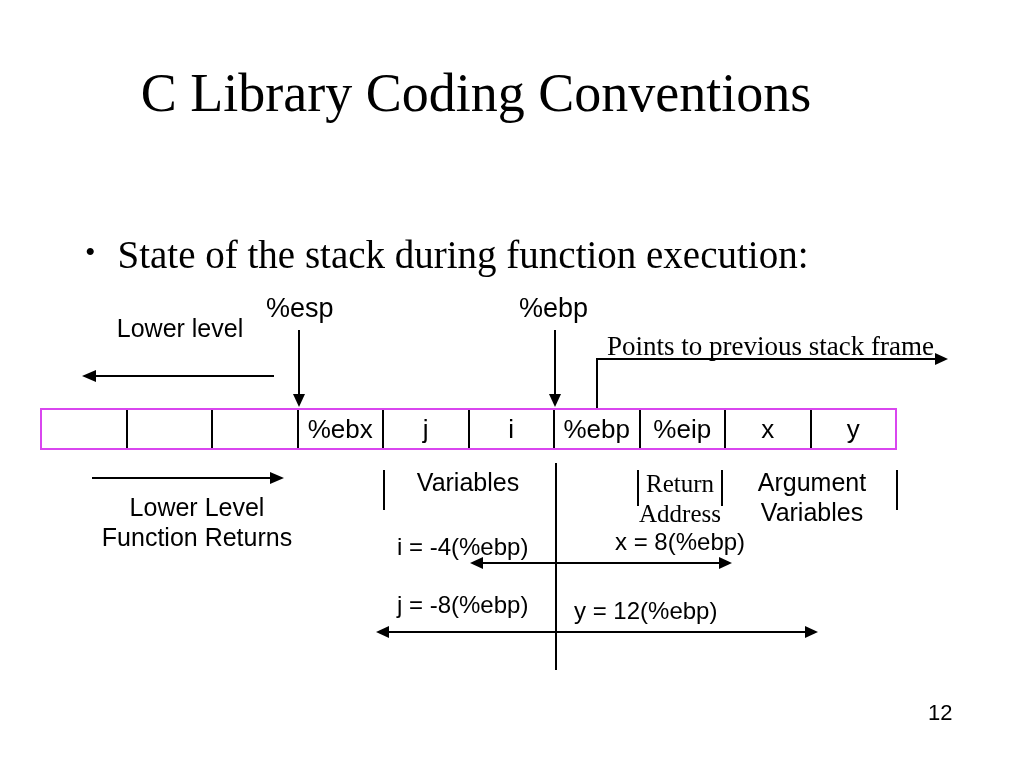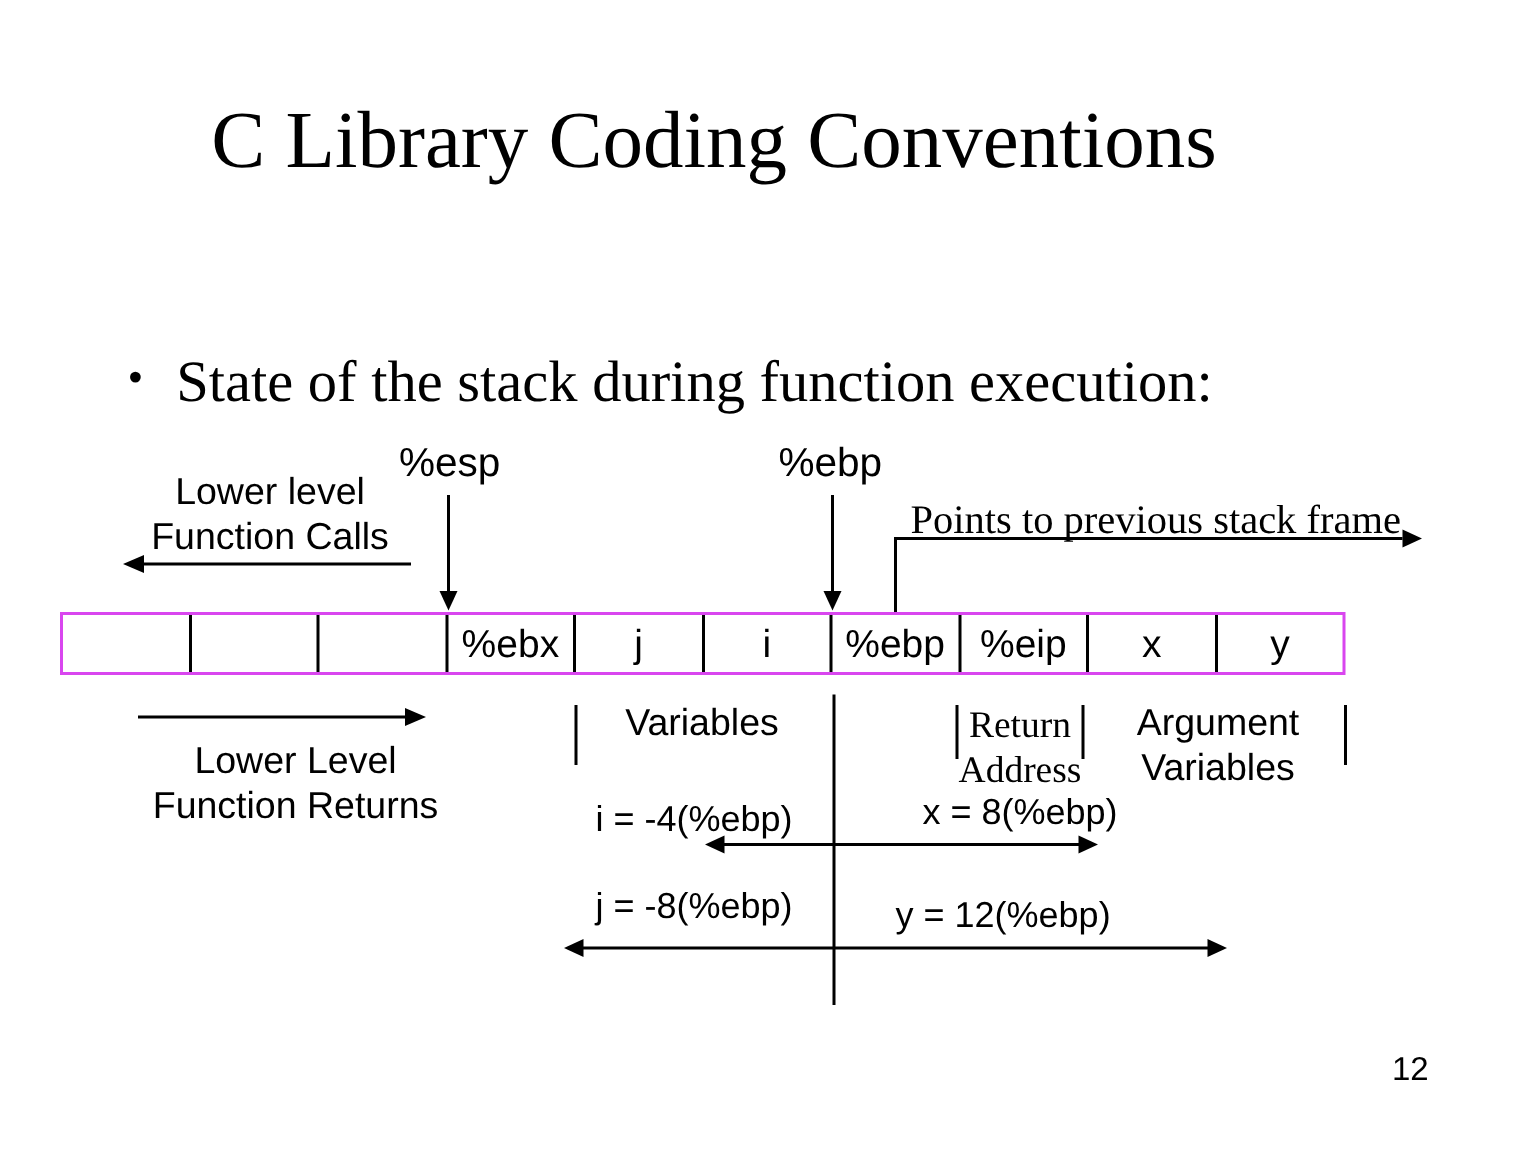--- a/index.html
+++ b/index.html
@@ -51,21 +51,20 @@
 <div class="slide">
 
   <div class="abs page-title serif">C Library Coding Conventions</div>
 
   <div class="abs bullet-row serif">
     <span class="bullet-glyph">•</span><span>State of the stack during function execution:</span>
   </div>
 
   <div class="abs lbl c sans f25" style="left:95px;top:314px;width:170px;">
     <div>Lower level</div>
-    <div>Function Calls</div>
   </div>
 
   <svg class="abs" style="left:82px;top:369px;" width="192" height="14">
     <line x1="13" y1="7" x2="192" y2="7"></line>
     <polygon points="14,1 14,13 0,7"></polygon>
   </svg>
 
   <div class="abs lbl sans f27" style="left:266px;top:293px;">%esp</div>
   <svg class="abs" style="left:291px;top:330px;" width="16" height="78">
     <line x1="8" y1="0" x2="8" y2="66"></line>
@@ -129,21 +128,21 @@
   </div>
 
   <div class="abs lbl sans f24" style="left:572px;top:528px;margin-left:43px;">x = 8(%ebp)</div>
   <svg class="abs" style="left:470px;top:556px;" width="262" height="14">
     <line x1="12" y1="7" x2="250" y2="7"></line>
     <polygon points="13,1 13,13 0,7"></polygon>
     <polygon points="249,1 249,13 262,7"></polygon>
   </svg>
 
   <div class="abs lbl sans f24" style="left:397px;top:591px;">j = -8(%ebp)</div>
-  <div class="abs lbl sans f24" style="left:574px;top:597px;margin-left:23px;">y = 12(%ebp)</div>
+  <div class="abs lbl sans f24" style="left:574px;top:597px;">y = 12(%ebp)</div>
   <svg class="abs" style="left:376px;top:625px;" width="442" height="14">
     <line x1="12" y1="7" x2="430" y2="7"></line>
     <polygon points="13,1 13,13 0,7"></polygon>
     <polygon points="429,1 429,13 442,7"></polygon>
   </svg>
 
   <div class="abs page-number sans">12</div>
 
 </div>
 

